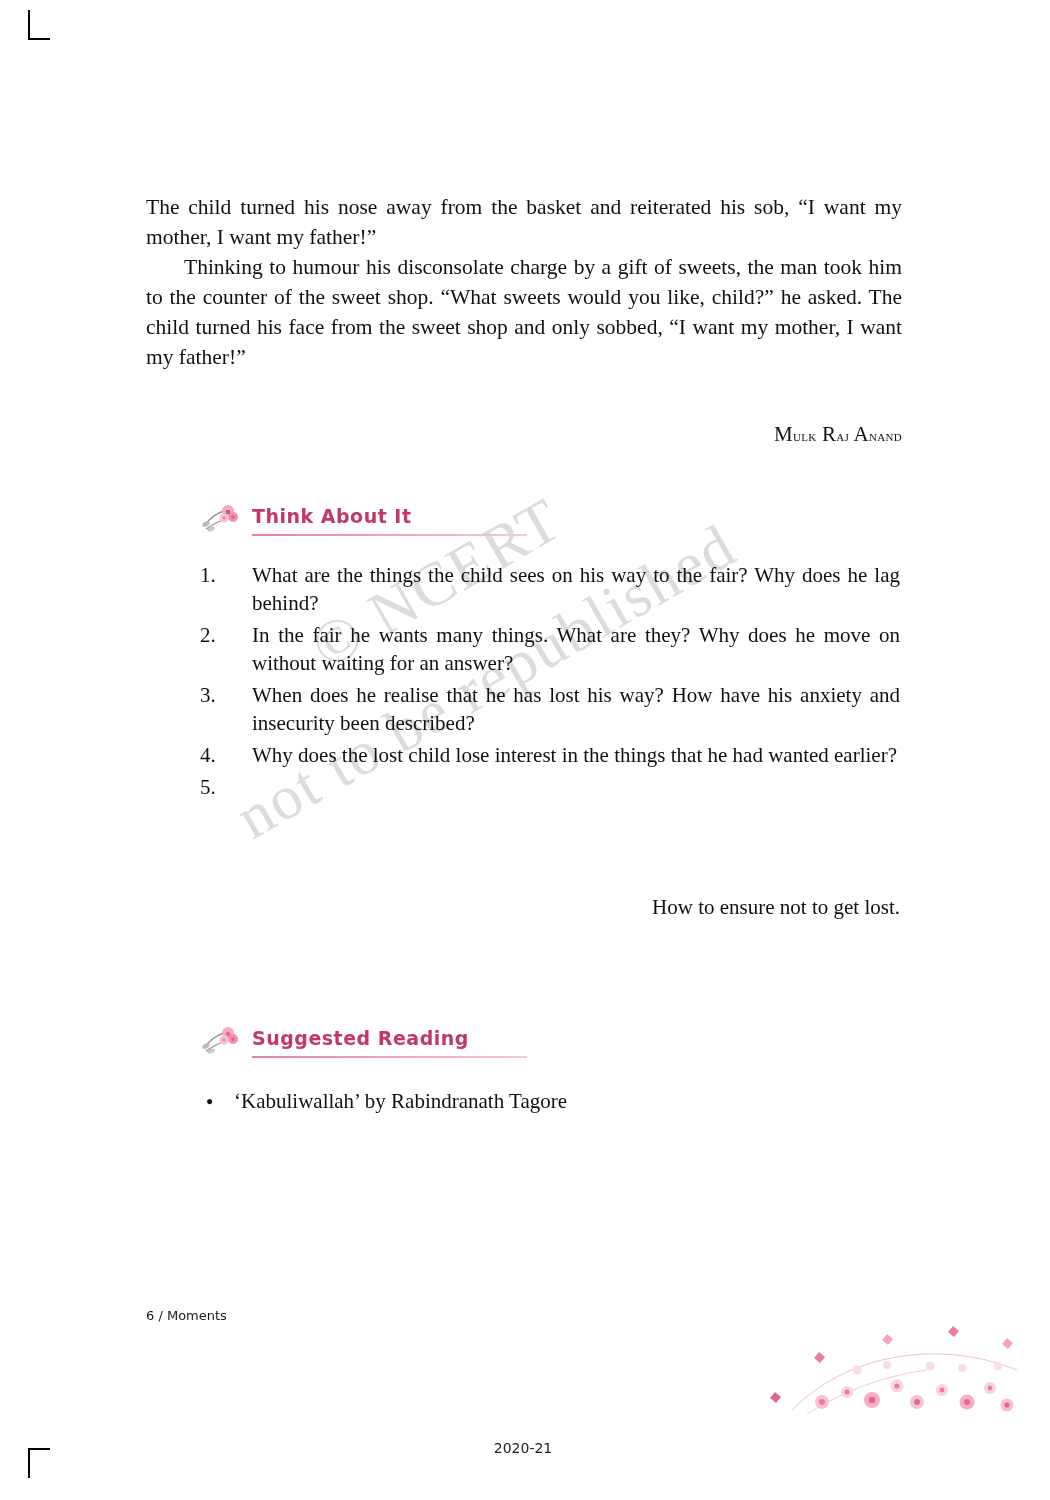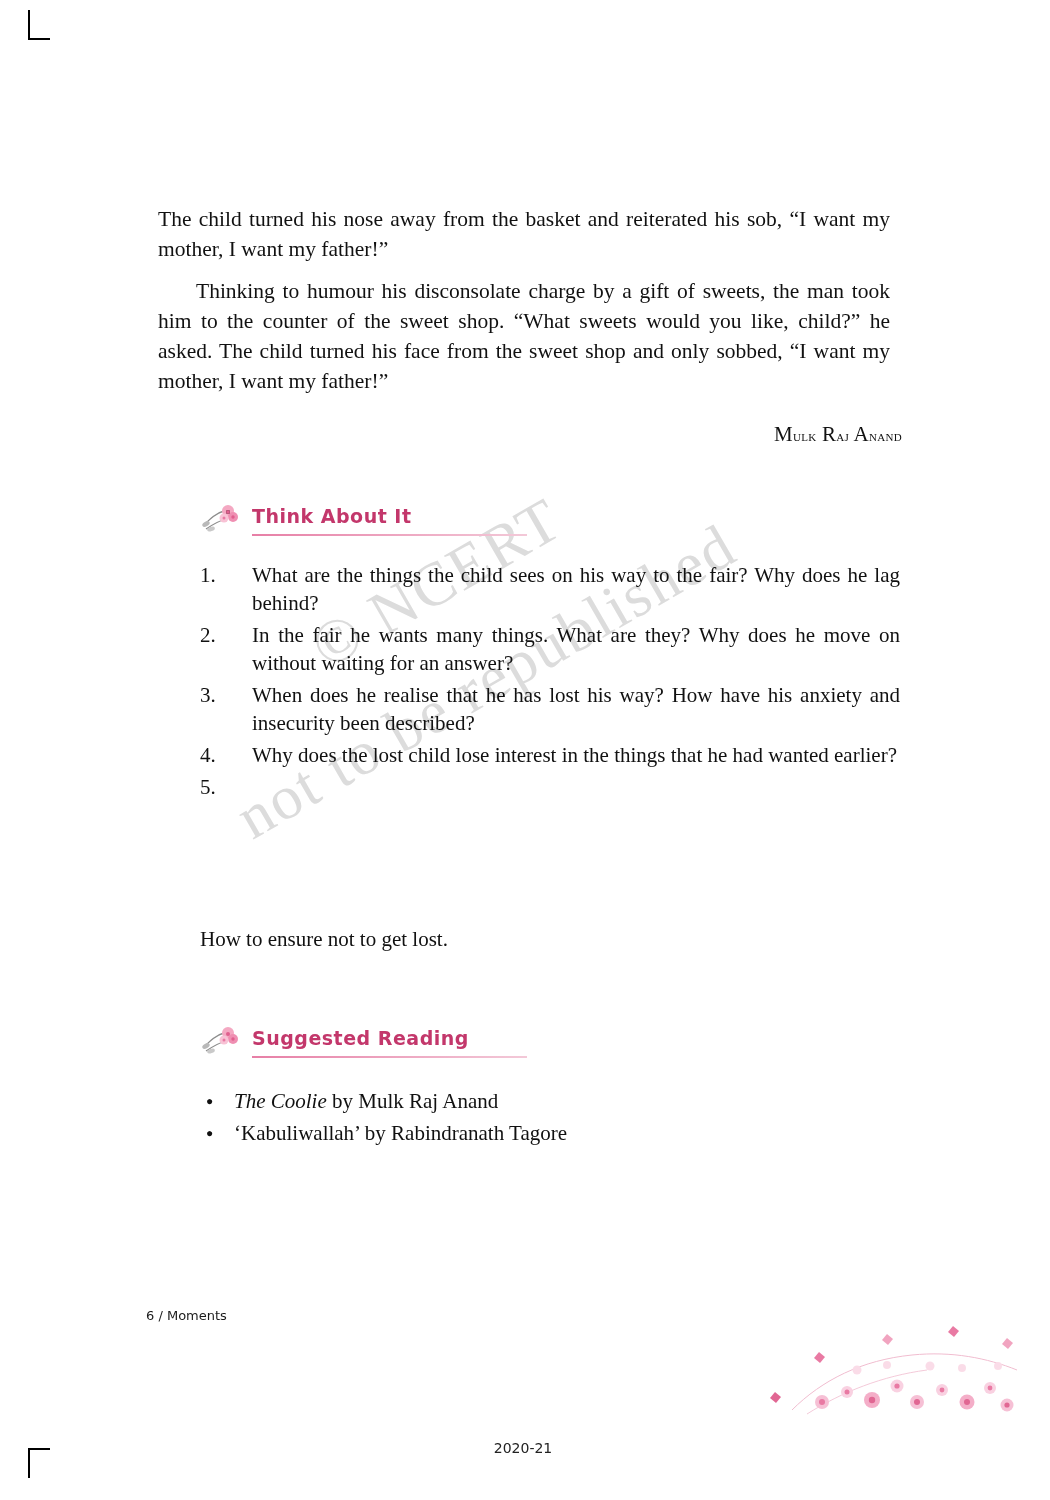--- a/index.html
+++ b/index.html
@@ -79,21 +79,21 @@
     position: absolute;
     left: 146px;
     top: 192px;
     width: 756px;
     font-size: 21.5px;
     line-height: 30px;
     text-align: justify;
     text-justify: inter-word;
   }
   .body-text p {
-    margin: 12px;
+    margin: 0;
   }
   .body-text p.indent {
     text-indent: 38px;
   }
 
   .byline {
     position: absolute;
     left: 146px;
     top: 422px;
     width: 756px;
@@ -278,21 +278,21 @@
         <span class="num">4.</span>
         <span>Why does the lost child lose interest in the things that he had wanted earlier?</span>
       </li>
       <li>
         <span class="num">5.</span>
       </li>
     </ol>
   </div>
 
   <div class="section" style="top: 892px;">
-    <div class="plain-text" style="margin-top: 33px;">How to ensure not to get lost.</div>
+    <div class="plain-text" style="margin-top: 1px; text-align: right;">How to ensure not to get lost.</div>
   </div>
 
   <div class="section" style="top: 982px; margin-top: 45px;">
     <div class="sec-head">
       <svg class="flower-icon" viewBox="0 0 50 40">
         <path d="M4 26 C10 20 16 14 24 12" stroke="#8c8c8c" stroke-width="1.4" fill="none"></path>
         <path d="M6 30 C12 26 18 22 26 20" stroke="#8c8c8c" stroke-width="1.2" fill="none"></path>
         <ellipse cx="6" cy="25" rx="4" ry="2.4" fill="#b9b9b9" transform="rotate(-30 6 25)"></ellipse>
         <ellipse cx="11" cy="30" rx="4" ry="2.2" fill="#c9c9c9" transform="rotate(-20 11 30)"></ellipse>
         <circle cx="28" cy="12" r="6" fill="#f4a8c2"></circle>
@@ -301,23 +301,20 @@
         <circle cx="28" cy="13" r="2" fill="#e05f8e"></circle>
         <circle cx="33" cy="18" r="1.7" fill="#e05f8e"></circle>
         <circle cx="24" cy="19" r="1.5" fill="#e879a4"></circle>
       </svg>
       <div class="sec-title">
         <span>Suggested Reading</span>
       </div>
       <div class="sec-rule"></div>
     </div>
     <ul class="reading" style="margin-top: 18px;">
-      <li>
-        <span class="ital">The Coolie</span><span> by Mulk Raj Anand</span>
-      </li>
       <li>
         <span>‘Kabuliwallah’ by Rabindranath Tagore</span>
       </li>
     </ul>
   </div>
 
   <div class="folio">6 / Moments</div>
 
   <svg class="corner-flowers" viewBox="0 0 270 110">
     <g opacity="0.95">

